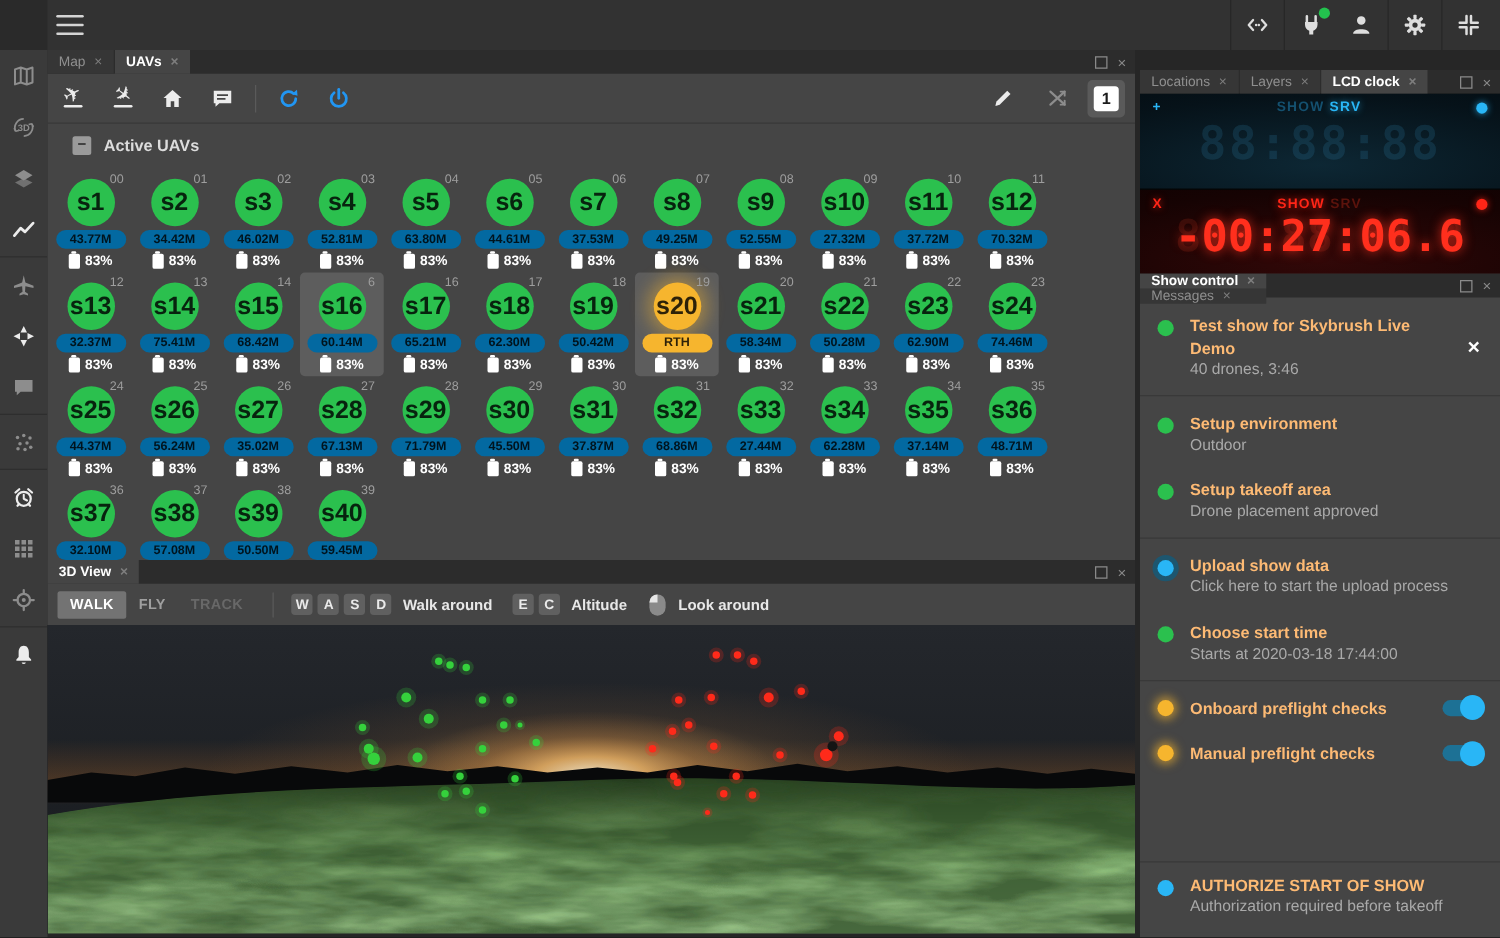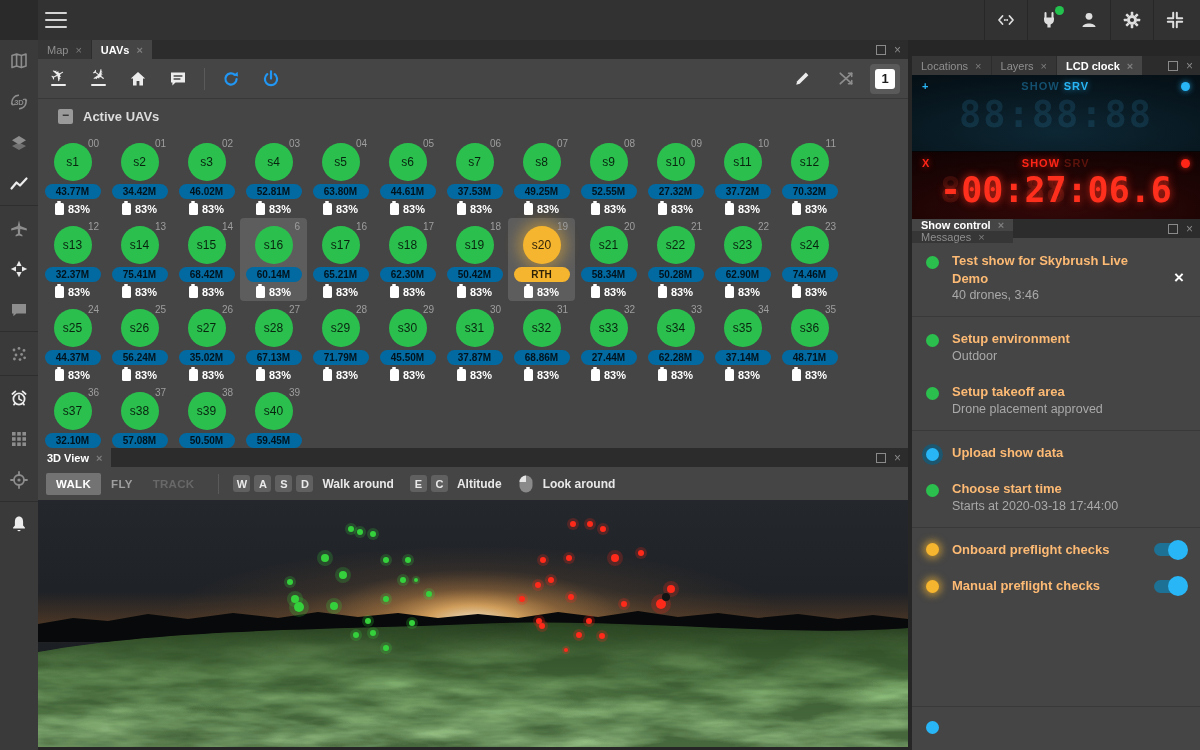--- a/index.html
+++ b/index.html
@@ -41,21 +41,21 @@
   .one-btn{width:20px;height:20px;border-radius:3px;background:#ffffff;color:#1c1c1c;font-weight:bold;font-size:13px;display:flex;align-items:center;justify-content:center;}
   .uav-content{position:relative;height:349px;overflow:hidden;}
   .uav-section-head{position:absolute;left:20px;top:10px;display:flex;align-items:center;gap:10px;}
   .collapse-box{width:15px;height:15px;border-radius:2px;background:#9a9a9a;color:#2e2e2e;font-weight:bold;font-size:12px;line-height:13px;text-align:center;cursor:pointer;}
   .uav-section-title{font-size:13px;font-weight:bold;color:#dcdcdc;}
   #drone-grid{position:absolute;left:1px;top:36px;width:806px;display:flex;flex-wrap:wrap;}
   .card{width:67px;height:83px;position:relative;border-radius:4px;cursor:pointer;}
   .card.selected{background:rgba(255,255,255,0.13);}
   .card .idx{position:absolute;top:3px;right:7px;font-size:10px;color:#9e9e9e;}
   .card .circ{width:38px;height:38px;border-radius:50%;margin:8px auto 0;display:flex;align-items:center;justify-content:center;
-              font-size:12px;font-weight:normal;color:rgba(0,0,0,0.82);background:#2bc04e;}
+              font-size:20px;font-weight:bold;color:rgba(0,0,0,0.82);background:#2bc04e;}
   .card .pill{width:56px;height:15px;border-radius:8px;margin:3px auto 0;background:#0369a1;display:flex;align-items:center;justify-content:center;
               font-size:10px;font-weight:bold;color:rgba(0,0,0,0.82);}
   .card.amber .circ{background:#f6b52e;box-shadow:0 0 14px 5px rgba(246,181,46,0.45);}
   .card.amber .pill{background:#f6b52e;}
   .batt-row{display:flex;align-items:center;justify-content:center;gap:4px;margin-top:4px;color:#ffffff;font-weight:bold;font-size:11px;}
   .batt{position:relative;width:9px;height:12px;background:#ffffff;border-radius:1.5px;}
   .batt::before{content:"";position:absolute;top:-2px;left:2.5px;width:4px;height:2px;background:#ffffff;border-radius:1px;}
   
   #view3d-panel{left:38px;top:448px;width:870px;height:299px;}
   .v3-toolbar{height:33px;display:flex;align-items:center;padding-left:8px;gap:2px;}
@@ -966,20 +966,21 @@
             <span class="sc-texts">
               <div class="sc-title">Setup takeoff area</div>
               <div class="sc-sub">Drone placement approved</div>
             </span>
           </div>
           <div class="sc-divider"></div>
           <div class="sc-item">
             <span class="sc-dot upload"></span>
             <span class="sc-texts">
               <div class="sc-title">Upload show data</div>
+              <div class="sc-sub">Click here to start the upload process</div>
             </span>
           </div>
           <div class="sc-item">
             <span class="sc-dot green"></span>
             <span class="sc-texts">
               <div class="sc-title">Choose start time</div>
               <div class="sc-sub">Starts at 2020-03-18 17:44:00</div>
             </span>
           </div>
           <div class="sc-divider"></div>
@@ -997,17 +998,21 @@
             <span class="sc-texts">
               <div class="sc-title">Manual preflight checks</div>
             </span>
             <span class="toggle">
               <span class="knob"></span>
             </span>
           </div>
         </div>
       <div class="sc-footer">
         <span class="sc-dot blue"></span>
+        <span class="sc-texts">
+          <div class="sc-title">AUTHORIZE START OF SHOW</div>
+          <div class="sc-sub">Authorization required before takeoff</div>
+        </span>
       </div>
     </div>
   </div>
 
 </div>
 
 </body></html>

